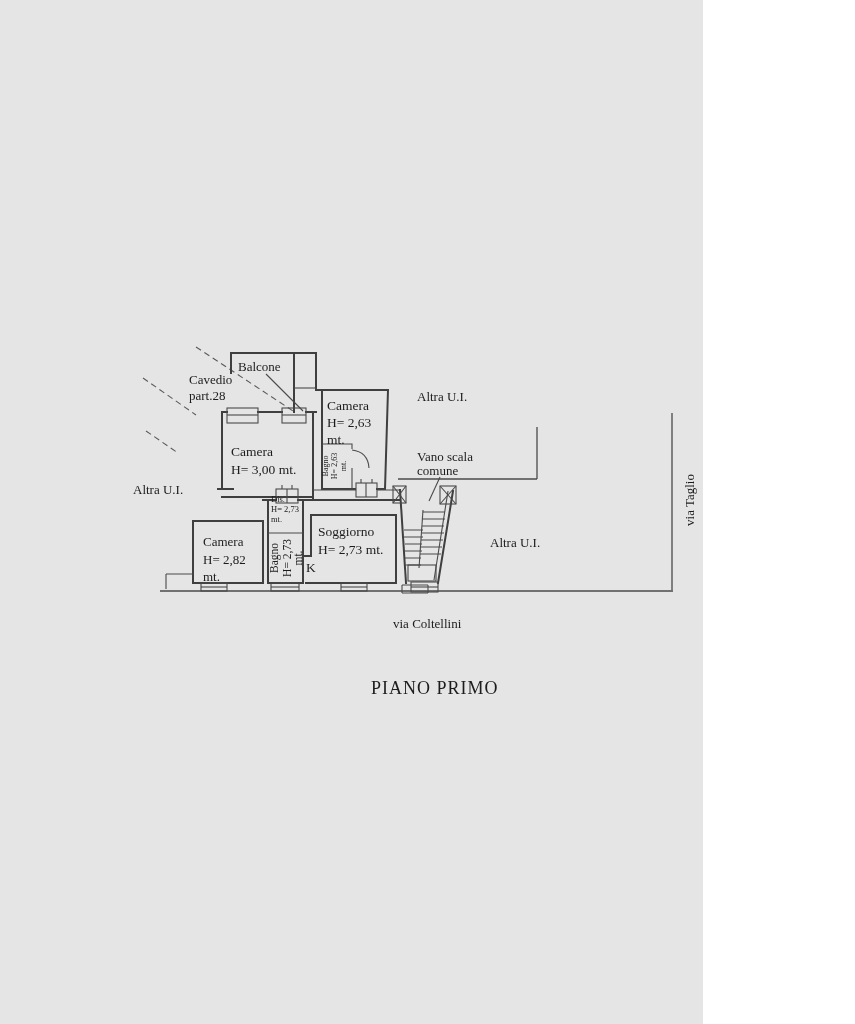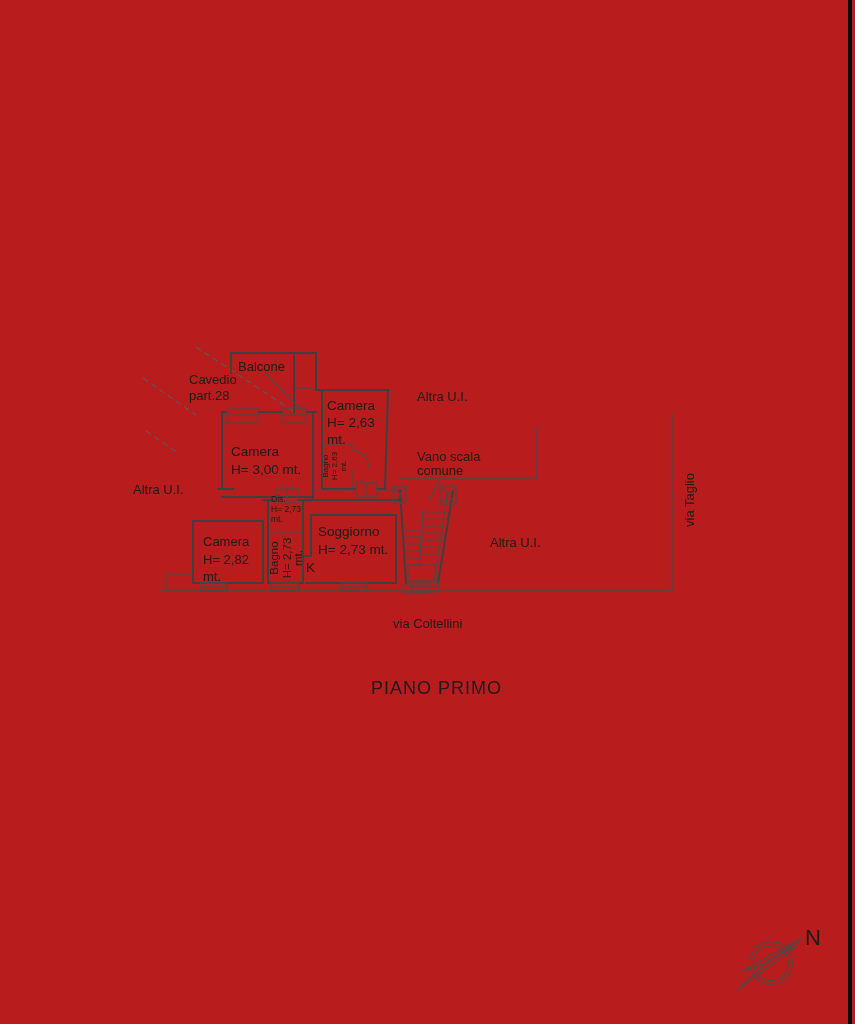--- a/index.html
+++ b/index.html
@@ -1,21 +1,21 @@
 <!DOCTYPE html>
 <html><head>
 <meta charset="utf-8">
 <style>
   html,body{margin:0;padding:0;background:#ffffff;}
   #canvas{
     position:relative;
-    width:855px;height:1024px;
-    background:#b91c1c;
+    width:703px;height:1024px;
+    background:#e5e5e5;
     overflow:hidden;
-    font-family:Liberation Sans, sans-serif;
+    font-family:Liberation Serif, serif;
   }
   svg{position:absolute;left:0;top:0;}
   svg text{fill:#1c1c1c;}
   .wall{stroke:#3f3f3f;stroke-width:2;fill:none;stroke-linecap:square;}
   .thin{stroke:#4a4a4a;stroke-width:1.1;fill:none;}
   .boundary{stroke:#4a4a4a;stroke-width:1.3;fill:none;}
   .dash{stroke:#5a5a5a;stroke-width:1.1;fill:none;stroke-dasharray:6 4;}
   .lbl{font-size:13px;}
   .lbl-sm{font-size:8.5px;}
   .lbl-room{font-size:13.5px;}

